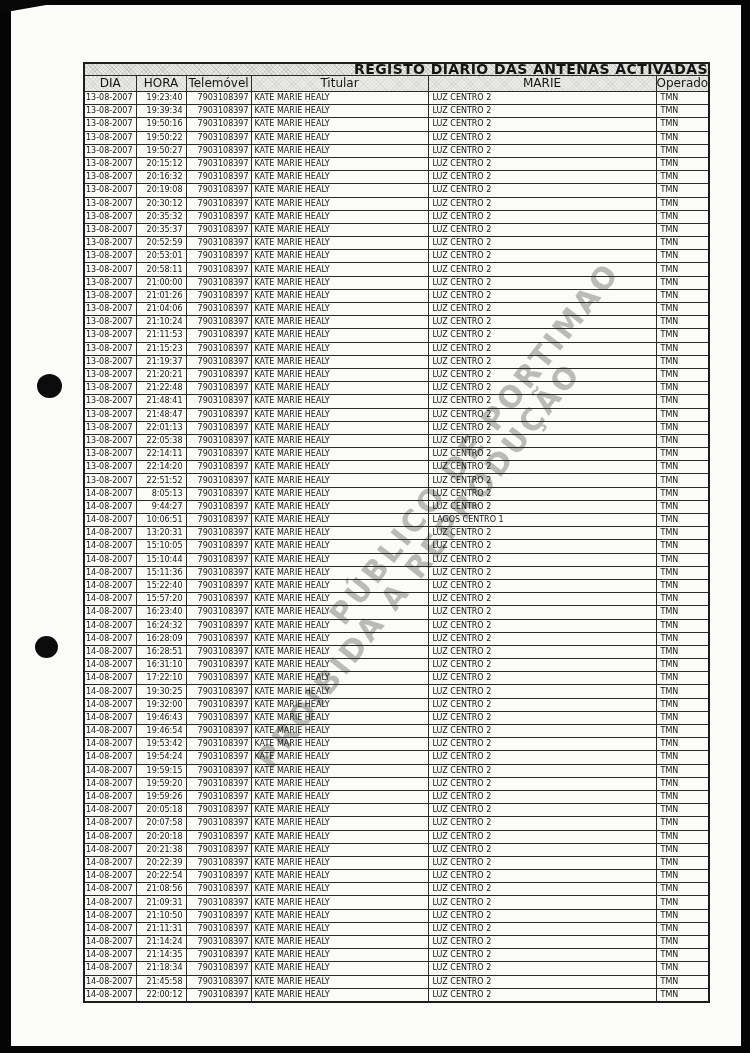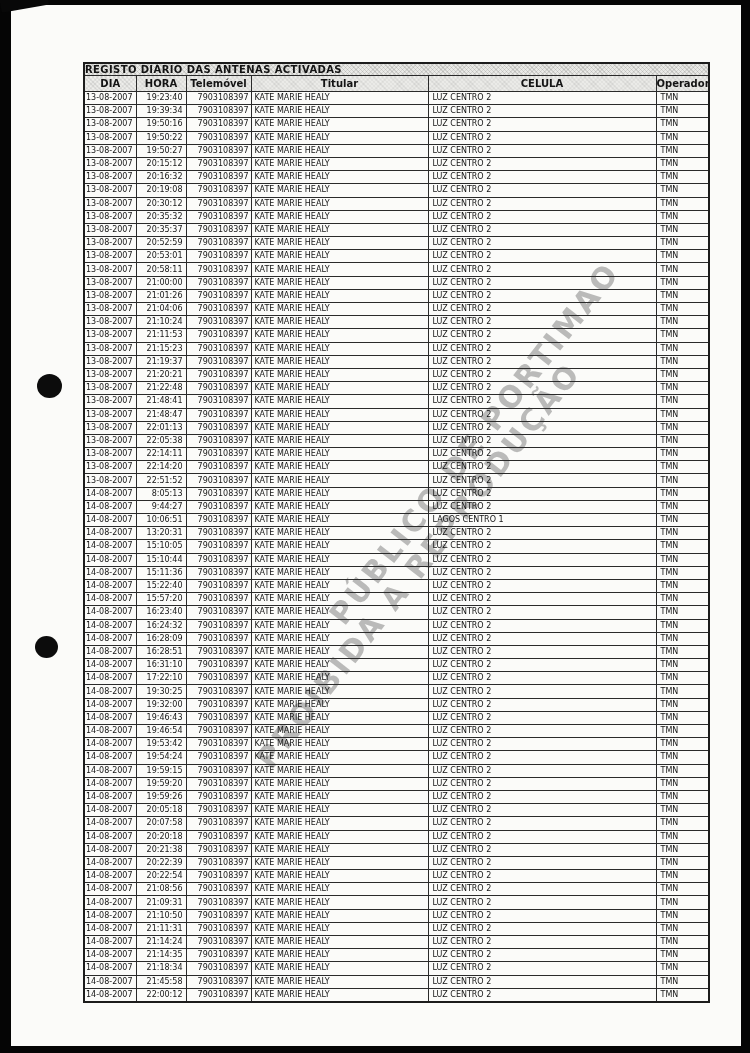--- a/index.html
+++ b/index.html
@@ -12,25 +12,25 @@
 
   .watermark{position:absolute;color:rgba(122,122,122,0.50);font-weight:bold;font-size:30px;
     letter-spacing:3px;white-space:nowrap;z-index:1;transform-origin:left center;
     font-family:"DejaVu Sans",sans-serif;}
   .wm1{left:325px;top:598px;transform:rotate(-52deg);}
   .wm2{left:252px;top:742px;transform:rotate(-52deg);}
 
   .table-wrap{position:absolute;left:72px;top:57px;z-index:2;}
   table{border-collapse:collapse;table-layout:fixed;width:625px;border:2px solid #1c1c1c;background:transparent;}
   th,td{border:1px solid #2a2a2a;padding:0;font-size:8px;color:#141414;overflow:hidden;white-space:nowrap;}
-  .title-row th{height:11px;line-height:11px;font-size:10px;font-weight:bold;letter-spacing:0.4px;text-align:left;
+  .title-row th{height:11px;line-height:11px;font-size:14px;font-weight:bold;letter-spacing:0.4px;text-align:right;
     background-color:#e9e9e6;
     background-image:repeating-linear-gradient(45deg,rgba(70,70,70,.16) 0 1px,transparent 1px 3px),
                      repeating-linear-gradient(135deg,rgba(70,70,70,.12) 0 1px,transparent 1px 3px);}
-  .header-row th{height:15px;line-height:15px;font-size:10px;font-weight:bold;text-align:center;
+  .header-row th{height:15px;line-height:15px;font-size:12px;font-weight:normal;text-align:center;
     background-color:#efefec;
     background-image:repeating-linear-gradient(45deg,rgba(70,70,70,.12) 0 1px,transparent 1px 3px),
                      repeating-linear-gradient(135deg,rgba(70,70,70,.09) 0 1px,transparent 1px 3px);}
   tbody td{height:12.2px;line-height:12px;background:transparent;}
   td.c0{text-align:right;padding-right:3px;}
   td.c1{text-align:right;padding-right:3px;}
   td.c2{text-align:right;padding-right:2px;}
   td.c3{text-align:left;padding-left:3px;}
   td.c4{text-align:left;padding-left:4px;}
   td.c5{text-align:left;padding-left:4px;}
@@ -59,21 +59,21 @@
         </colgroup>
         <thead>
           <tr class="title-row">
             <th colspan="6">REGISTO DIÁRIO DAS ANTENAS ACTIVADAS</th>
           </tr>
           <tr class="header-row">
               <th>DIA</th>
               <th>HORA</th>
               <th>Telemóvel</th>
               <th>Titular</th>
-              <th>CELULA</th>
+              <th>MARIE</th>
               <th>Operadora</th>
             </tr>
         </thead>
         <tbody>
             <tr>
               <td class="c0">13-08-2007</td>
               <td class="c1">19:23:40</td>
               <td class="c2">7903108397</td>
               <td class="c3">KATE MARIE HEALY</td>
               <td class="c4">LUZ CENTRO 2</td>

